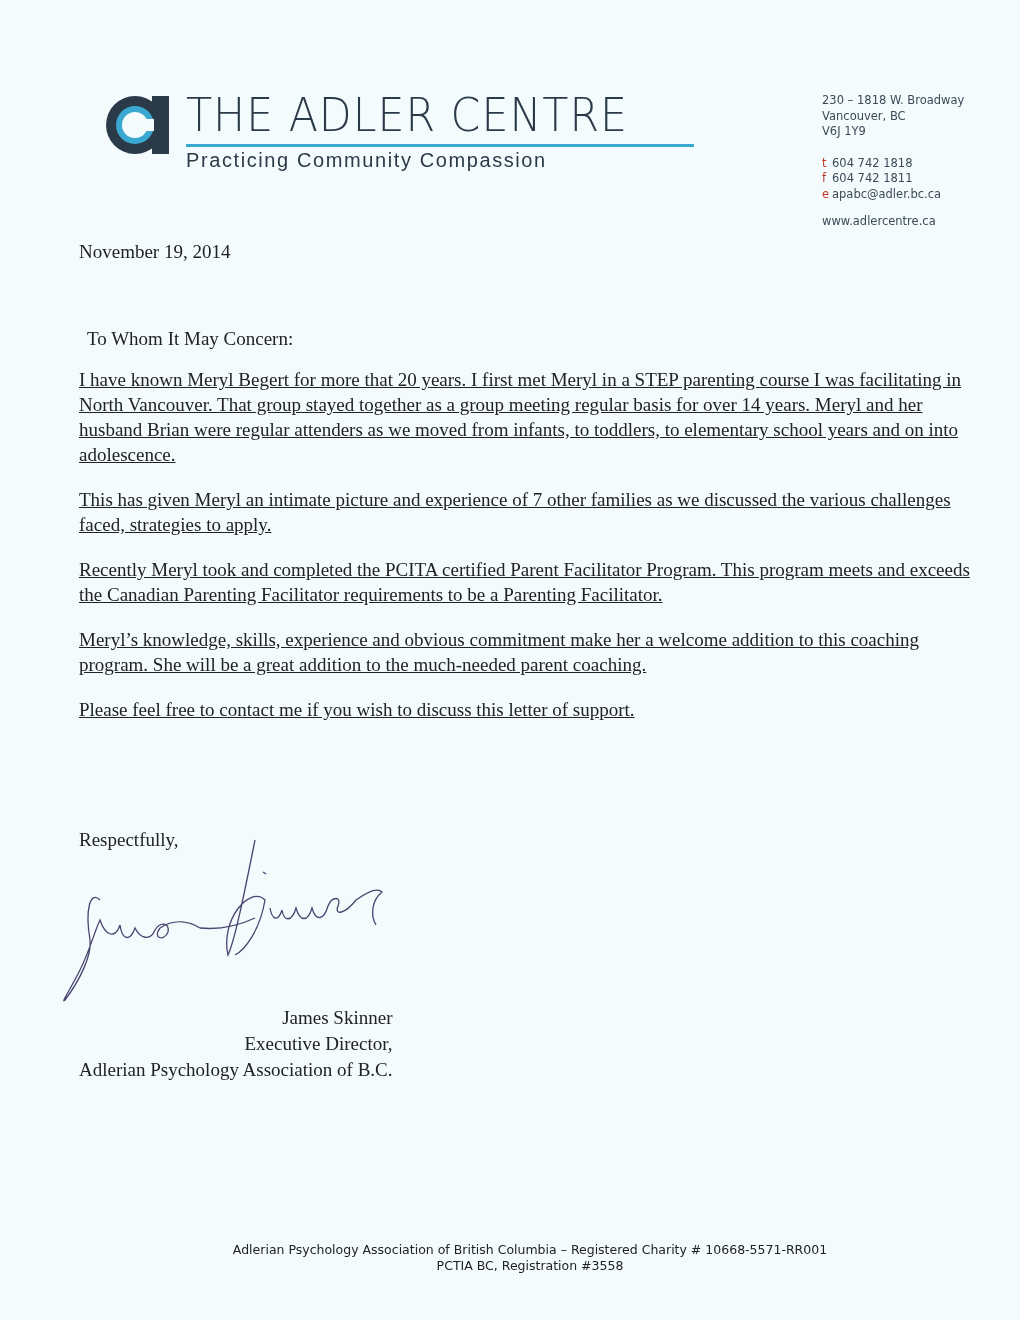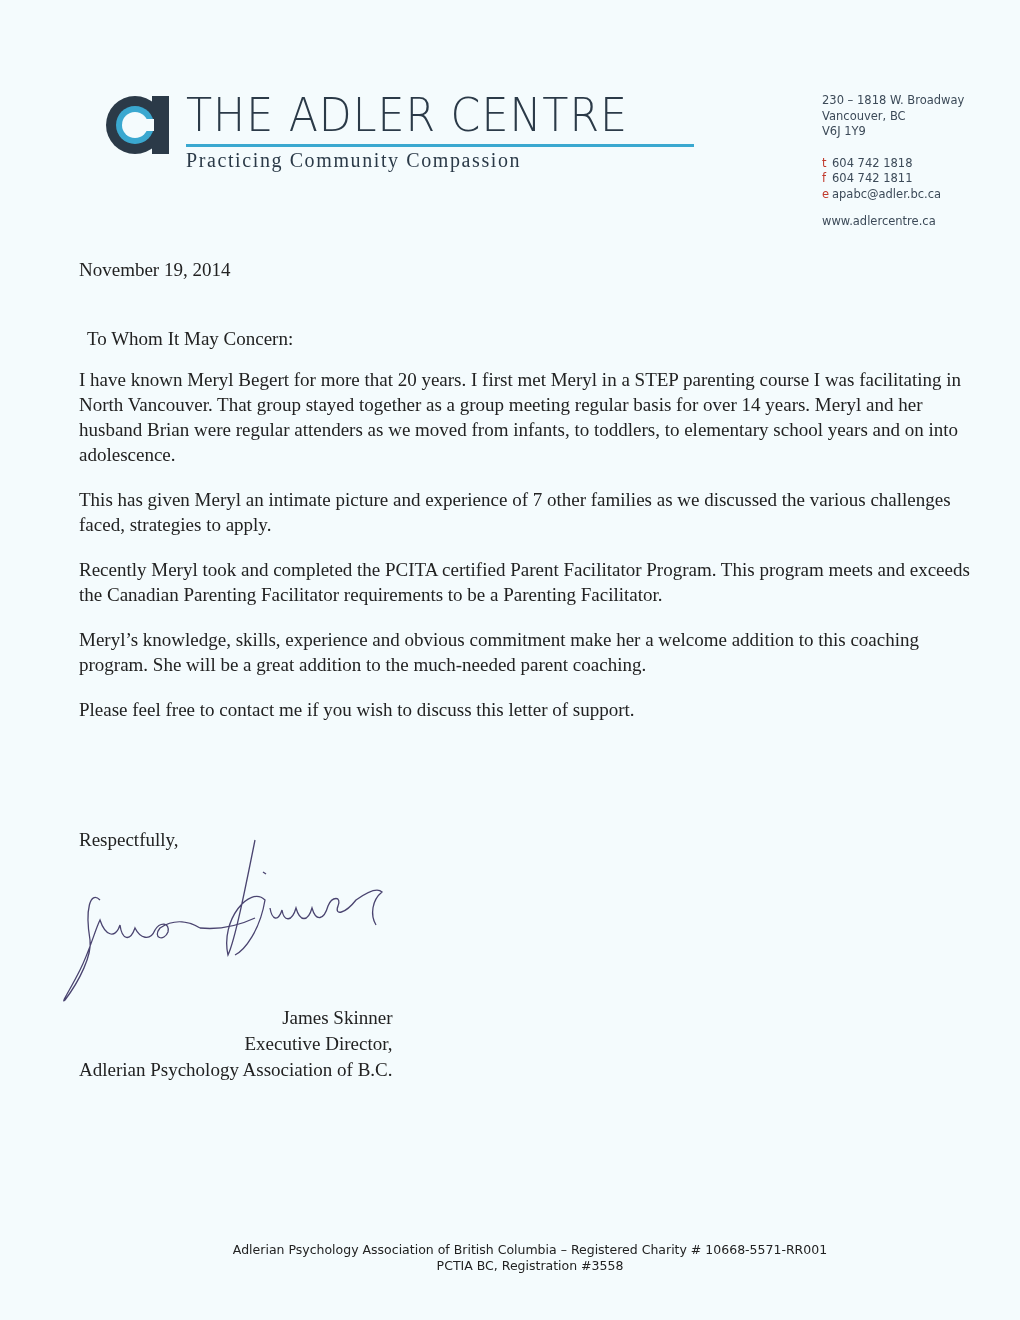--- a/index.html
+++ b/index.html
@@ -15,35 +15,35 @@
     .logo-mark { position: absolute; left: 0; top: 0; width: 66px; height: 66px; }
     .logo-title {
       position: absolute; left: 82px; top: -4px;
       font-family: "DejaVu Sans", sans-serif; font-weight: 300;
       font-size: 46px; letter-spacing: 1px; color: #2b3a48; white-space: nowrap;
       transform: scaleX(0.93); transform-origin: left top;
     }
     .logo-rule { position: absolute; left: 82px; top: 52px; width: 508px; height: 3px; background: #3aa8d0; }
     .logo-tag {
       position: absolute; left: 82px; top: 57px;
-      font-family: Liberation Serif, serif;
+      font-family: Liberation Sans, sans-serif;
       font-size: 20px; letter-spacing: 1.6px; color: #2b3a48; white-space: nowrap;
     }
     .contact {
       position: absolute; left: 822px; top: 93px;
       font-family: "DejaVu Sans", sans-serif;
       font-size: 11.5px; color: #3c4a58; line-height: 15.5px;
     }
     .contact .gap { height: 16px; }
     .contact .gap2 { height: 12px; }
     .contact .pfx { color: #c0392b; display: inline-block; width: 10px; }
-    .date { position: absolute; left: 79px; top: 241px; font-size: 19px; margin-top: 18px; }
+    .date { position: absolute; left: 79px; top: 241px; font-size: 19px; }
     .salutation { position: absolute; left: 87px; top: 328px; font-size: 19px; }
     .body-text { position: absolute; left: 79px; top: 367px; width: 905px; font-size: 19px; line-height: 25px; }
-    .body-text p { margin: 0 0 20px 0; }
+    .body-text p { margin: 0 0 20px 0; text-decoration: underline; }
     .closing { position: absolute; left: 79px; top: 829px; font-size: 19px; }
     .signature { position: absolute; left: 60px; top: 830px; width: 380px; height: 180px; }
     .signer { position: absolute; left: 79px; top: 1005px; font-size: 19px; line-height: 26px; text-align: right; }
     .footer {
       position: absolute; left: 0; width: 1060px; top: 1242px; text-align: center;
       font-family: "DejaVu Sans", sans-serif; font-size: 12.5px; line-height: 16px; color: #222;
     }
   </style>
 </head>
 <body>

